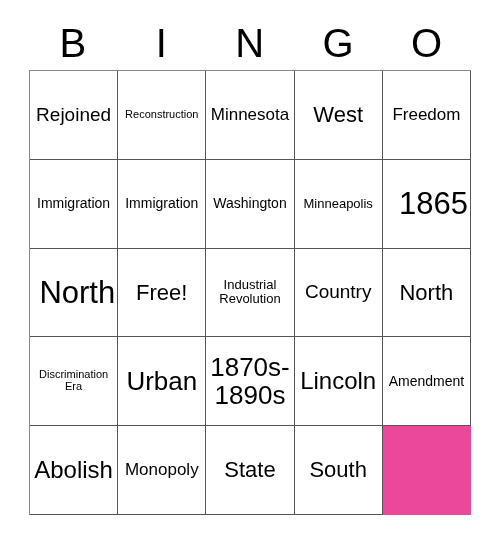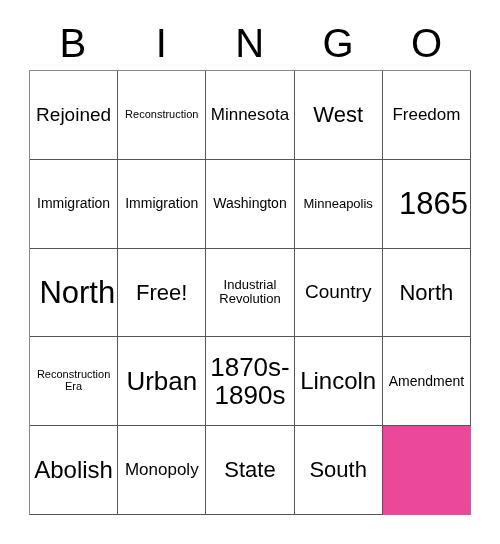--- a/index.html
+++ b/index.html
@@ -147,21 +147,21 @@
         <span class="cell-text sz-s">Industrial Revolution</span>
       </div>
     <div class="cell">
         <span class="cell-text sz-l">Country</span>
       </div>
 
     <div class="cell">
         <span class="cell-text sz-h3">North</span>
       </div>
     <div class="cell">
-        <span class="cell-text sz-xs">Reconstruction Era</span>
+        <span class="cell-text sz-xs">Discrimination Era</span>
       </div>
     <div class="cell">
         <span class="cell-text sz-xxl">Urban</span>
       </div>
     <div class="cell">
         <span class="cell-text sz-xxl">1870s-1890s</span>
       </div>
     <div class="cell">
         <span class="cell-text sz-xl">Lincoln</span>
       </div>

